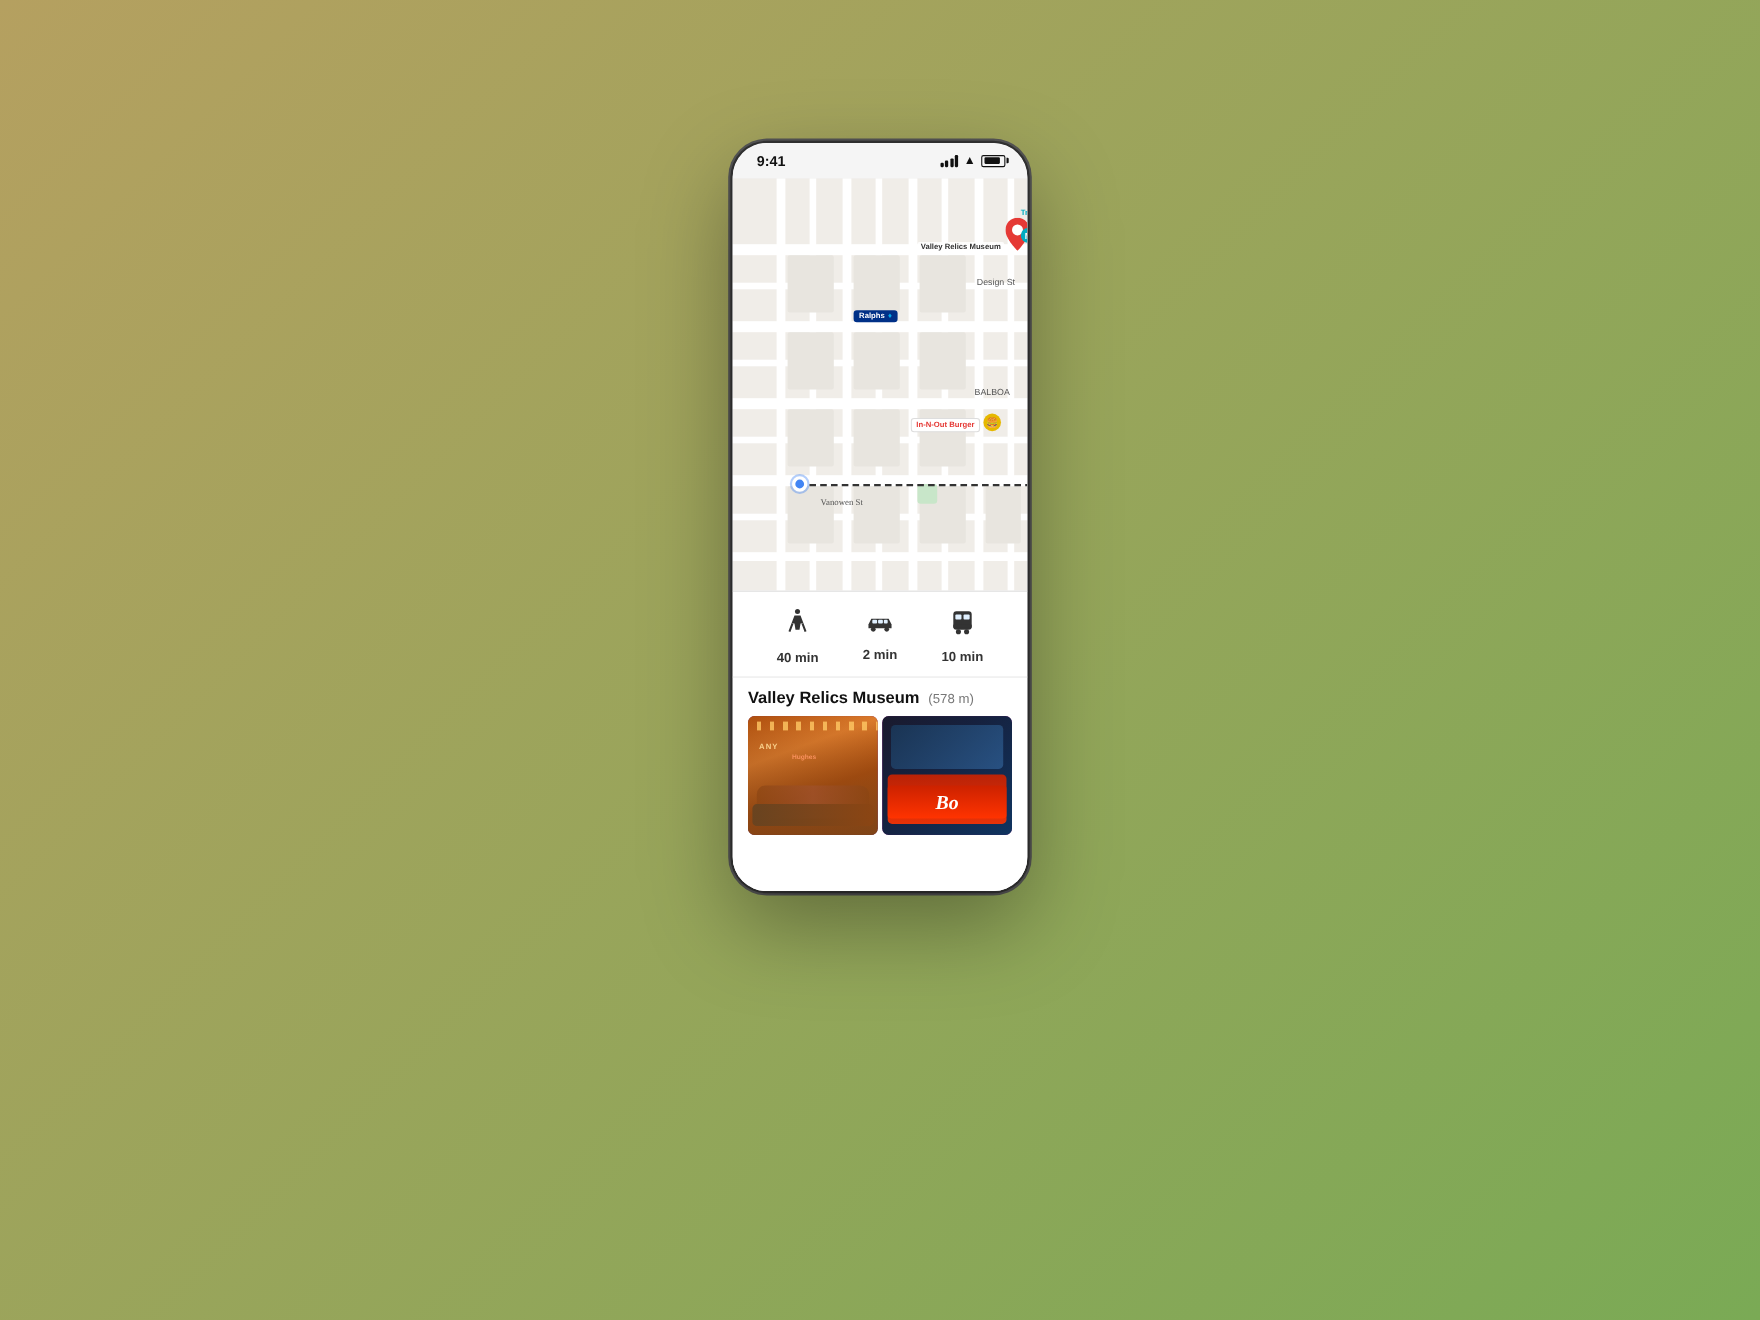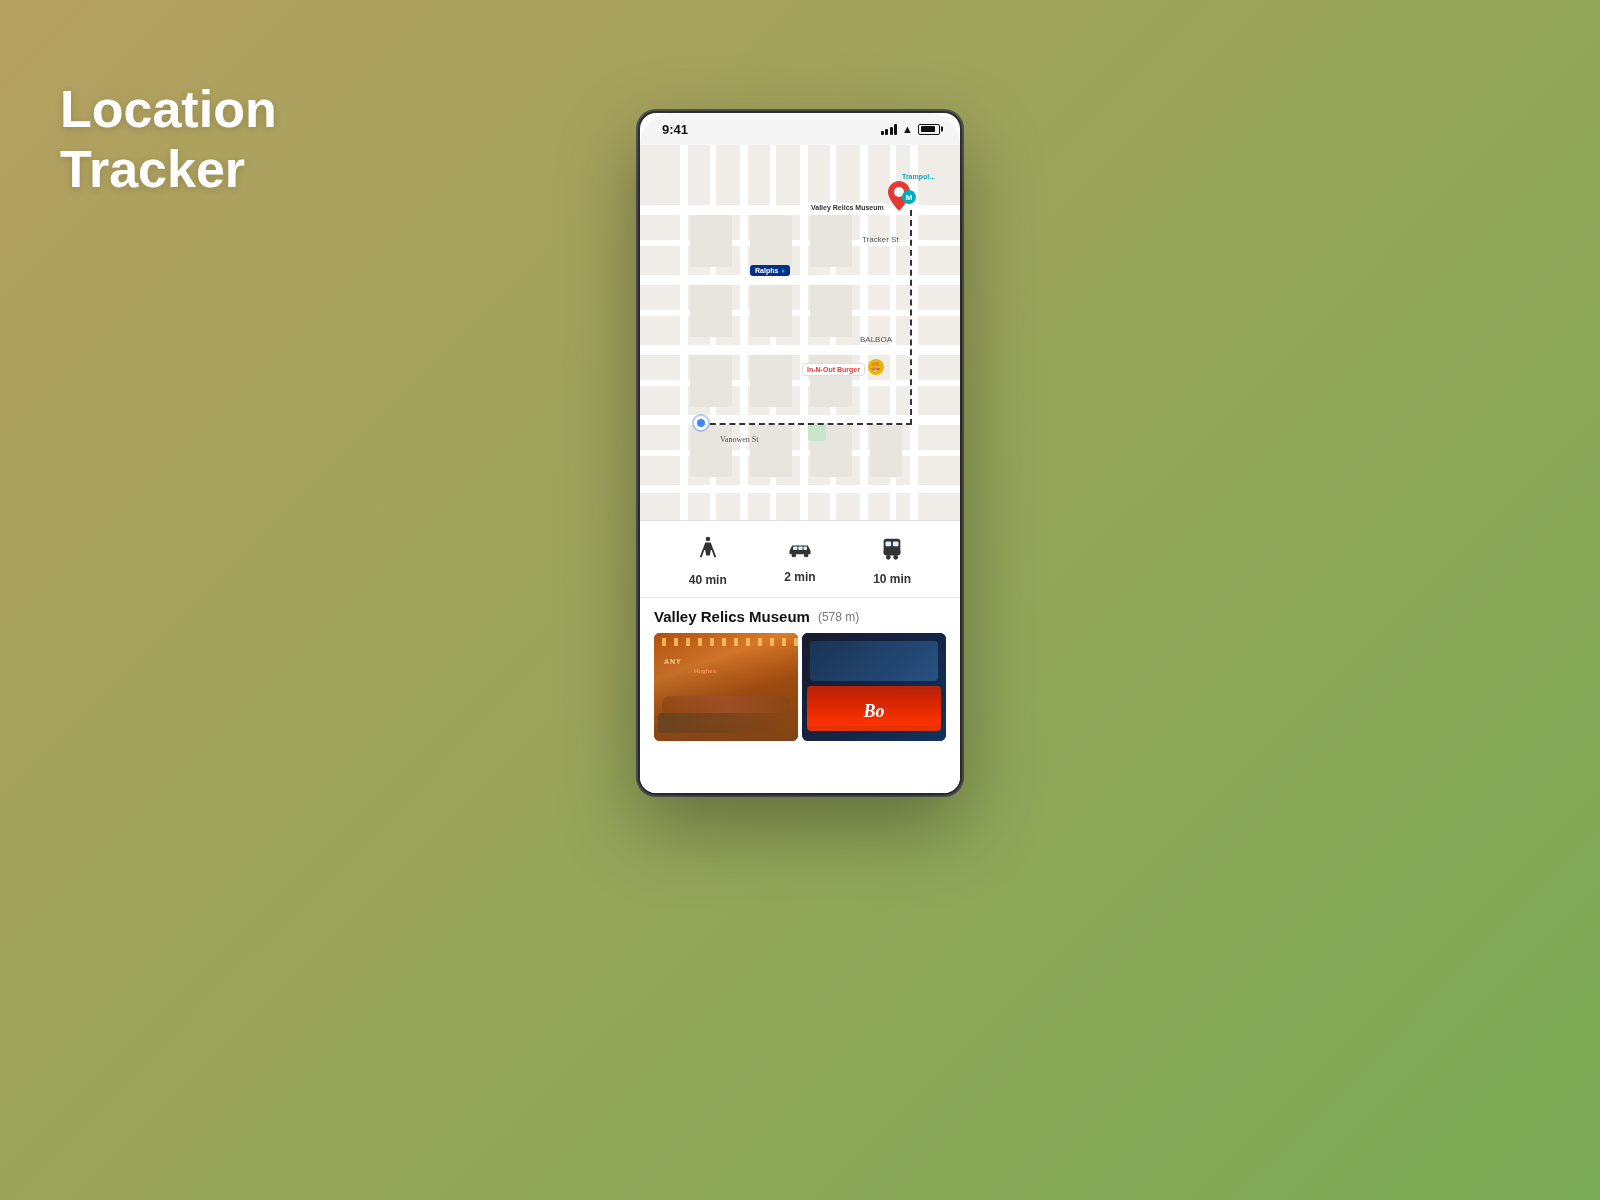--- a/index.html
+++ b/index.html
@@ -21,27 +21,27 @@
       font-size: 52px;
       font-weight: 800;
       line-height: 1.15;
       text-shadow: 0 2px 8px rgba(0,0,0,0.15);
       max-width: 360px;
     }
 
     
     .phone-frame {
       position: absolute;
-      top: 113px;
+      top: 130px;
       left: 50%;
       transform: translateX(-50%);
-      width: 320px;
+      width: 268px;
       height: 680px;
       background: #fff;
-      border-radius: 16px;
+      border-radius: 31px;
       box-shadow: 0 30px 80px rgba(0,0,0,0.35), 0 0 0 2px #333, 0 0 0 4px #555;
       overflow: hidden;
     }
 
     
     .status-bar {
       height: 32px;
       background: #f5f5f5;
       display: flex;
       align-items: center;
@@ -373,21 +373,21 @@
     .green-area {
       position: absolute;
       background: #c8e6c9;
       border-radius: 3px;
     }
   </style>
 </head>
 <body>
 
 <div class="page-title">
-  <span>Location Tracker</span><br>
+  <br>
 </div>
 
 <div class="phone-frame">
 
   <div class="status-bar">
     <span class="status-time">9:41</span>
     <div class="status-icons">
       <div class="signal-bars">
         <span></span>
           <span></span>
@@ -466,21 +466,21 @@
         <span>In-N-Out Burger</span>
       </div>
     </div>
 
     <div class="poi-badge" style="top:214px; left:228px; background:#e6b800; width:16px; height:16px;">🍔</div>
 
     <div class="current-location" style="top:271px; left:54px;"></div>
 
     <div class="map-label" style="top:290px; left:80px;font-family:Liberation Serif, serif;">Vanowen St</div>
     <div class="map-label" style="top:190px; left:220px;">BALBOA</div>
-    <div class="map-label" style="top:90px; left:222px;">Tracker St</div>
+    <div class="map-label" style="top:90px; left:222px;">Design St</div>
     <div class="map-label" style="top:28px; left:262px; color:#00acc1; font-weight:700; font-size:7px;">Trampol...</div>
 
     <div class="map-label-poi" style="top:58px; left:168px; font-size:7px; color:#333;">Valley Relics Museum</div>
 
   </div>
 
   <div class="bottom-panel">
 
     <div class="transport-row">
 

